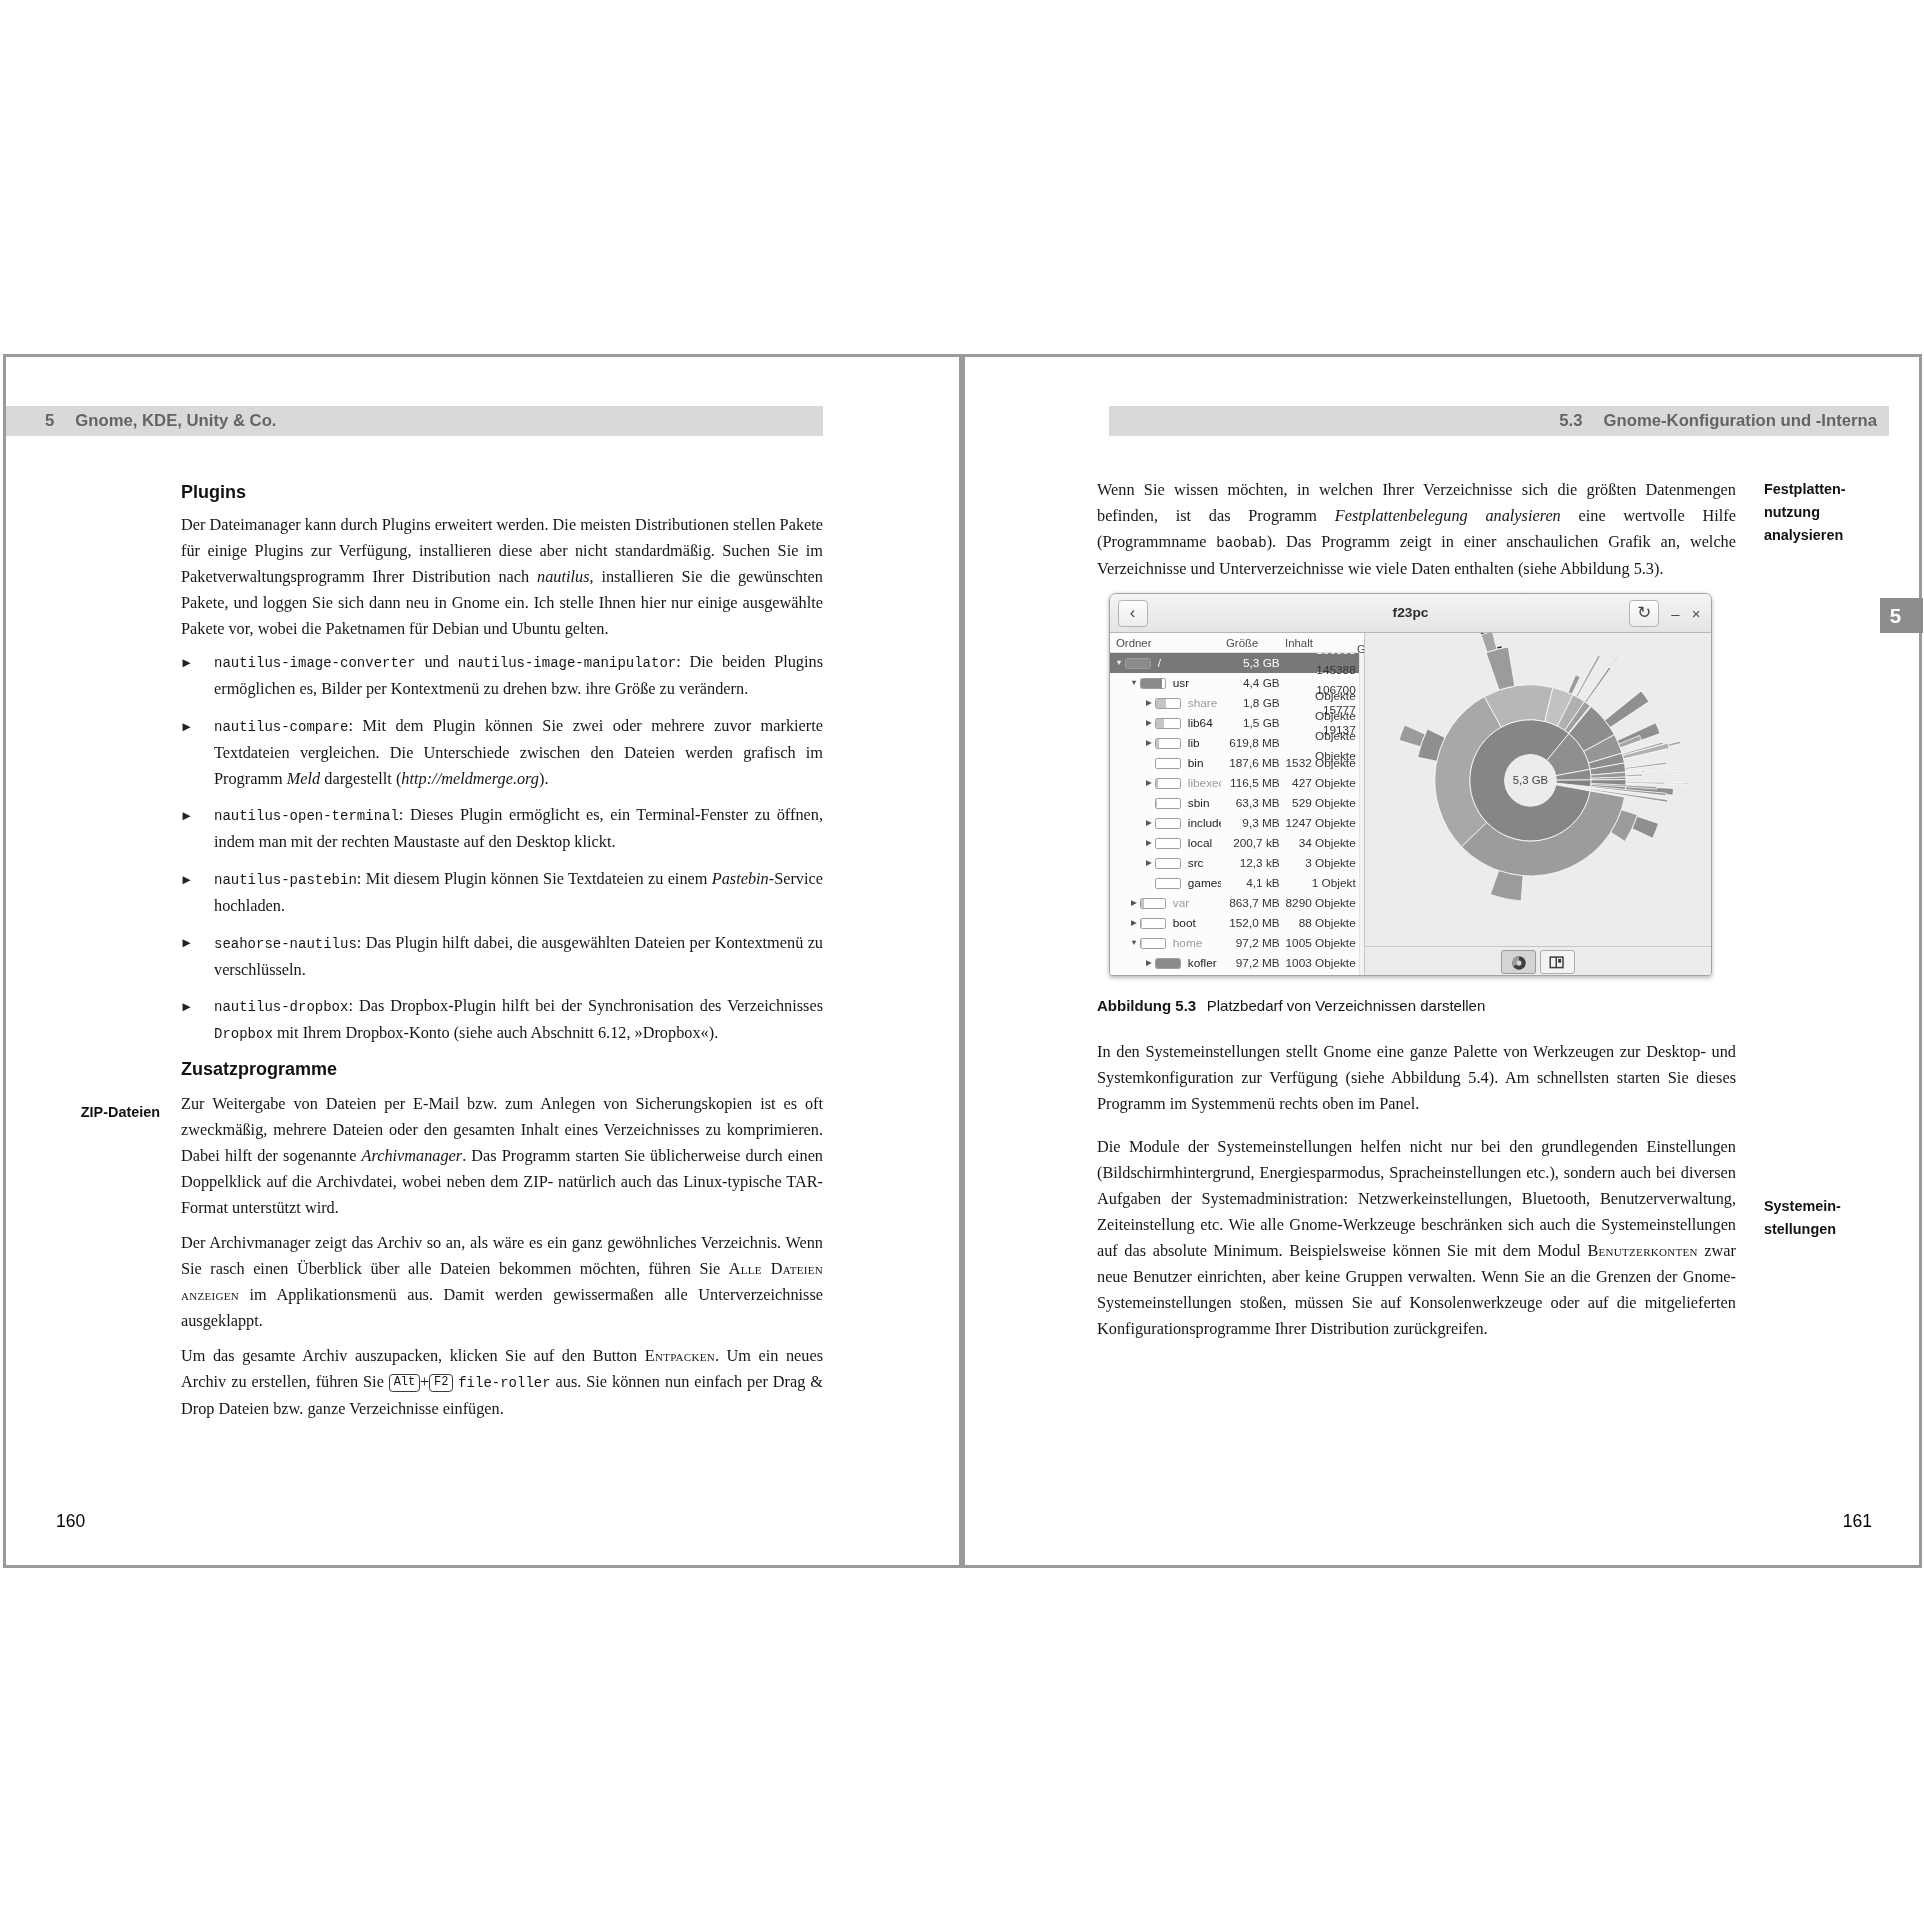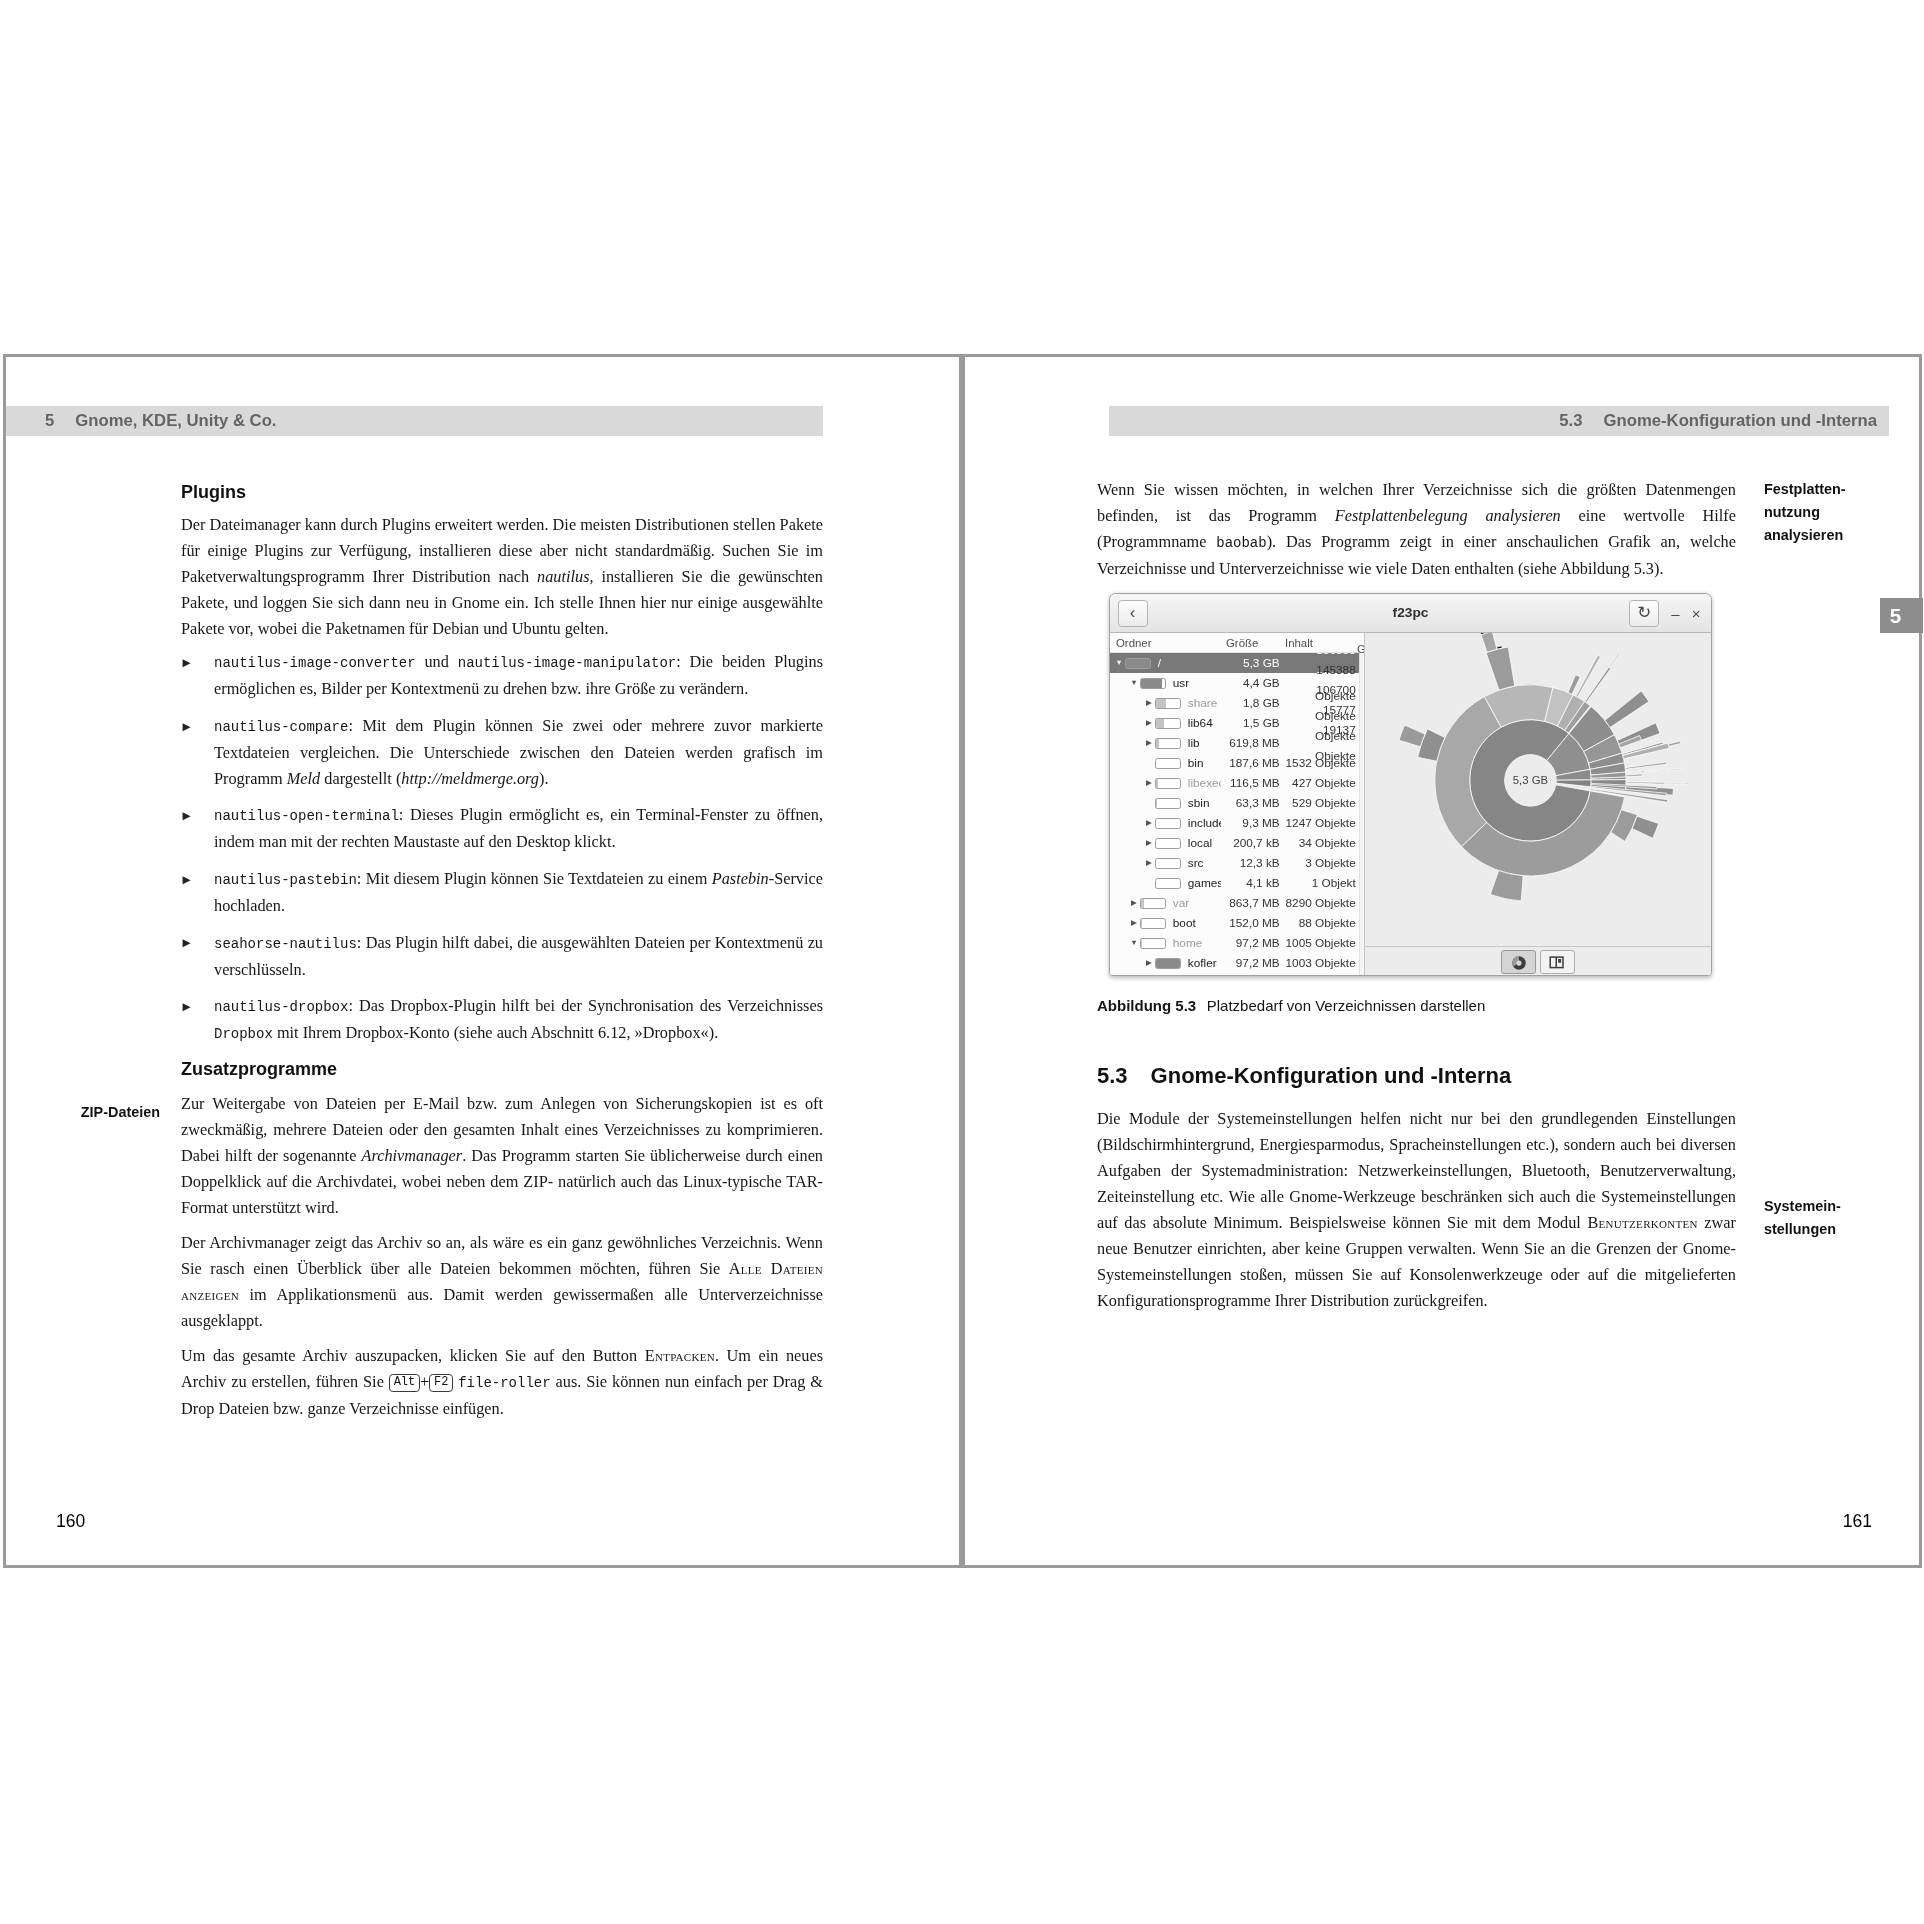--- a/index.html
+++ b/index.html
@@ -410,24 +410,22 @@
                 </div>
               </div>
             </div>
           </div>
         </div>
 
         <div class="fig-caption">
           <span class="cap-label">Abbildung 5.3</span><span>Platzbedarf von Verzeichnissen darstellen</span>
         </div>
 
-        <div class="section-heading">
-          <span class="no">5.3</span><span>Gnome-Konfiguration und -Interna</span>
-        </div>
-
+
+        <p class="after-head"><span class="run-r">In den Systemeinstellungen stellt Gnome eine ganze Palette von Werkzeugen zur Desktop- und Systemkonfiguration zur Verfügung (siehe Abbildung 5.4). Am schnellsten starten Sie dieses Programm im Systemmenü rechts oben im Panel.</span></p>
         <p class="last"><span class="run-r">Die Module der Systemeinstellungen helfen nicht nur bei den grundlegenden Einstellungen (Bildschirmhintergrund, Energiesparmodus, Spracheinstellungen etc.), sondern auch bei diversen Aufgaben der Systemadministration: Netzwerkeinstellungen, Bluetooth, Benutzerverwaltung, Zeiteinstellung etc. Wie alle Gnome-Werkzeuge beschränken sich auch die Systemeinstellungen auf das absolute Minimum. Beispielsweise können Sie mit dem Modul </span><span class="run-sc">Benutzerkonten</span><span class="run-r"> zwar neue Benutzer einrichten, aber keine Gruppen verwalten. Wenn Sie an die Grenzen der Gnome-Systemeinstellungen stoßen, müssen Sie auf Konsolenwerkzeuge oder auf die mitgelieferten Konfigurationsprogramme Ihrer Distribution zurückgreifen.</span></p>
       </div>
 
       <div class="margin-note note-fest">
           <div>Festplatten-</div>
           <div>nutzung</div>
           <div>analysieren</div>
         </div>
       <div class="margin-note note-sys">
           <div>Systemein-</div>

